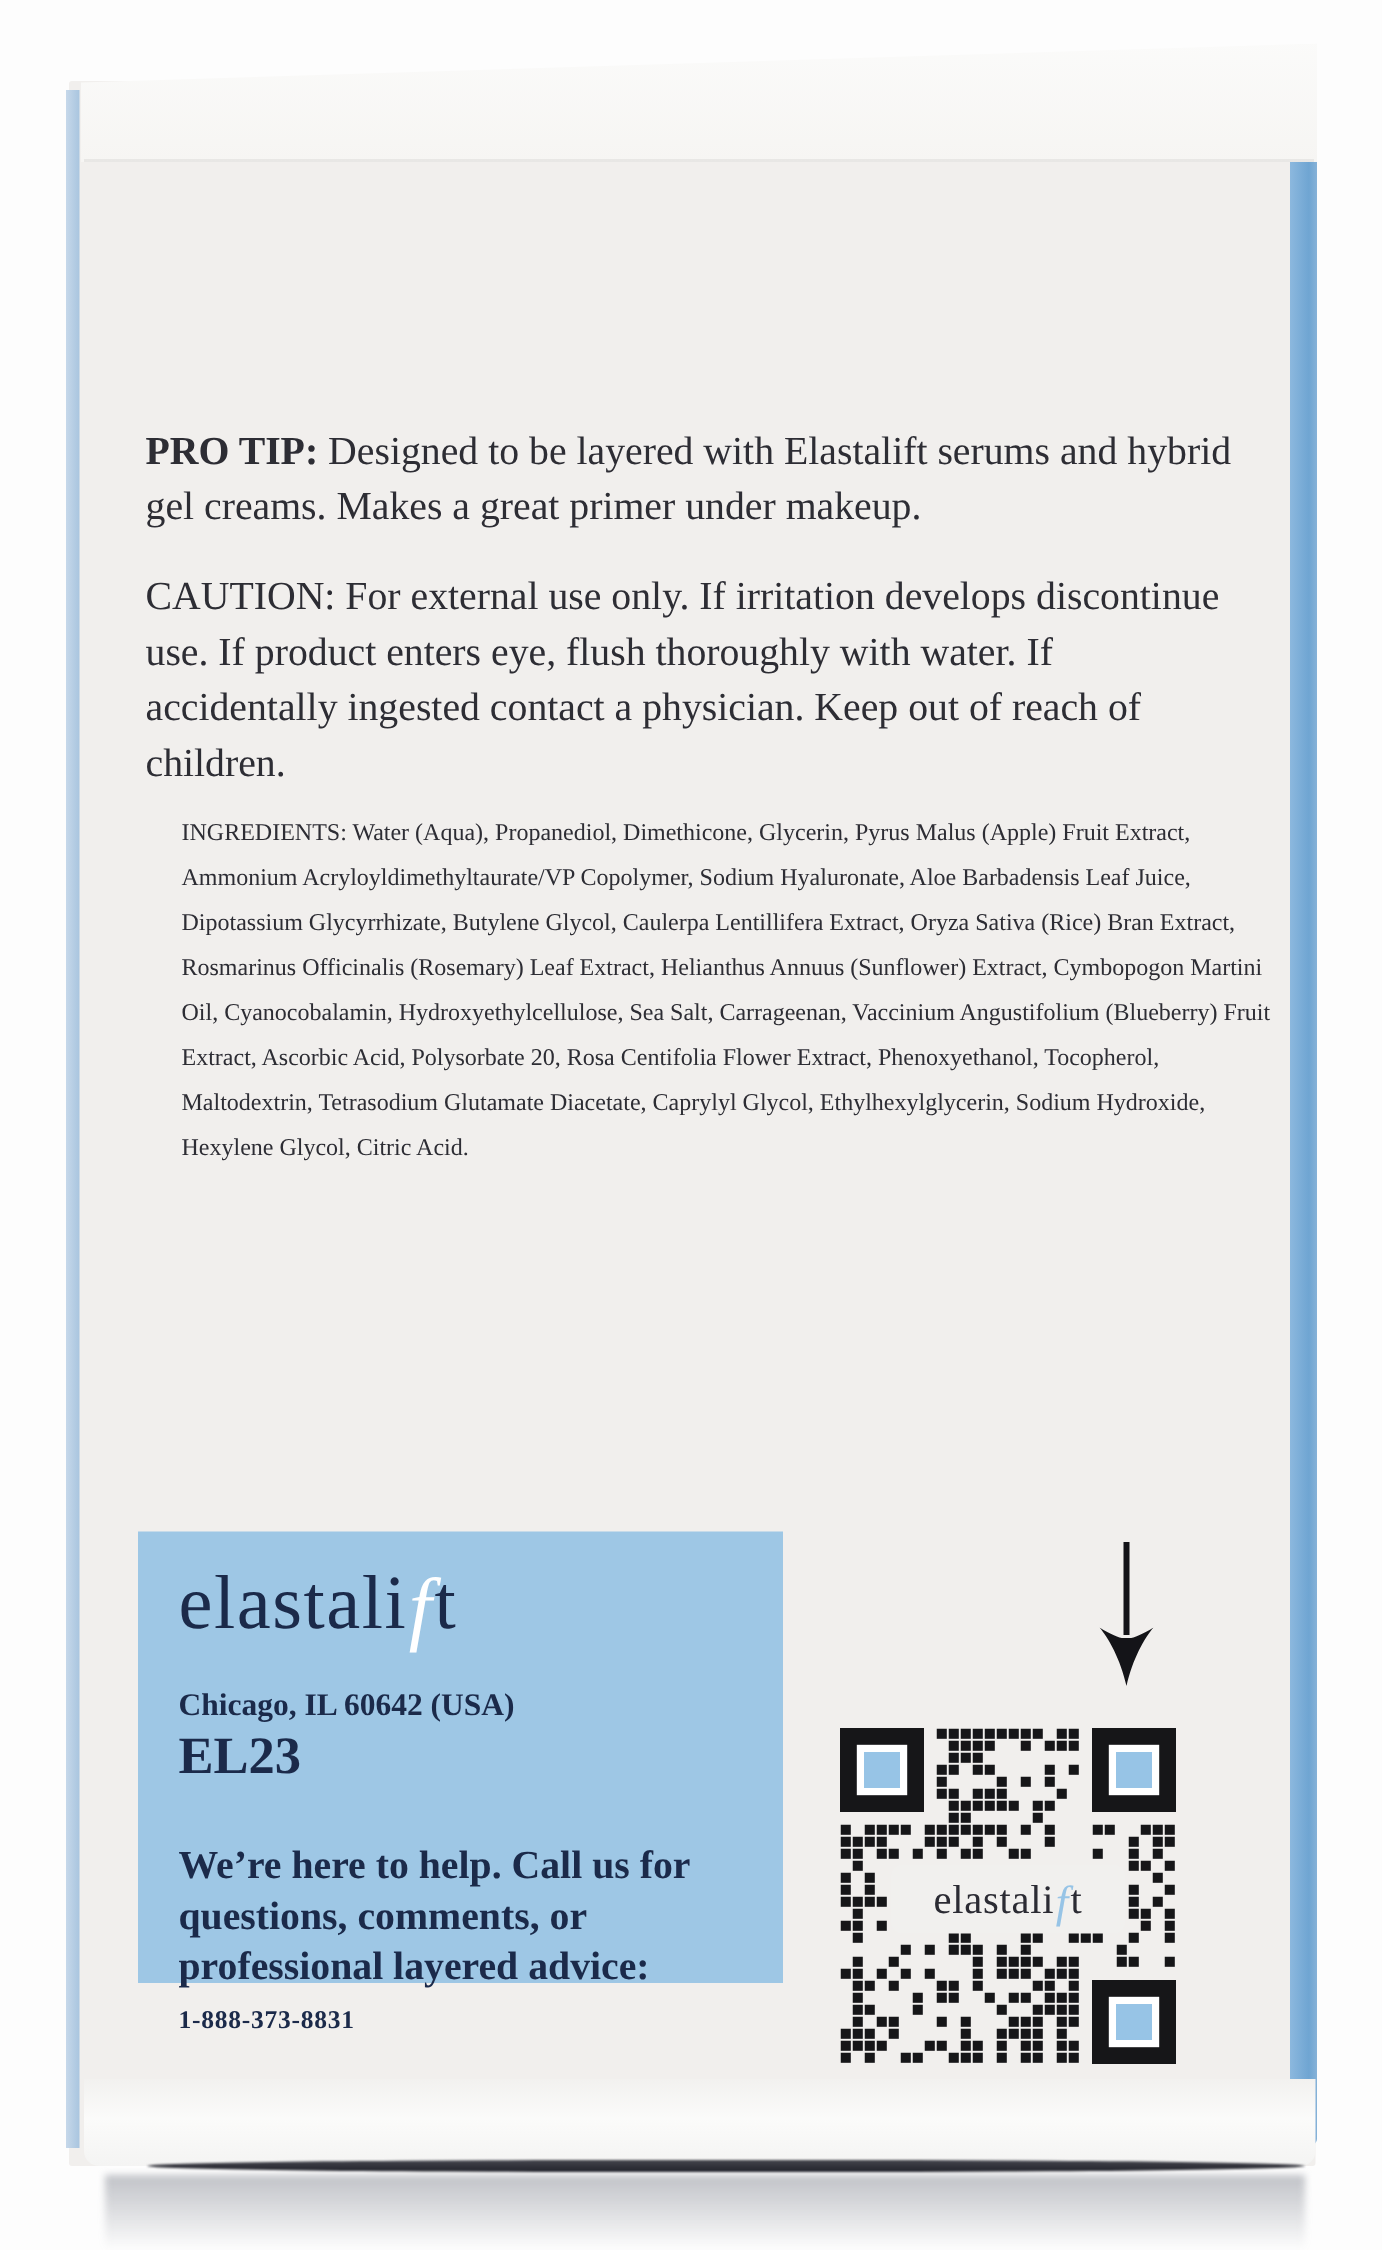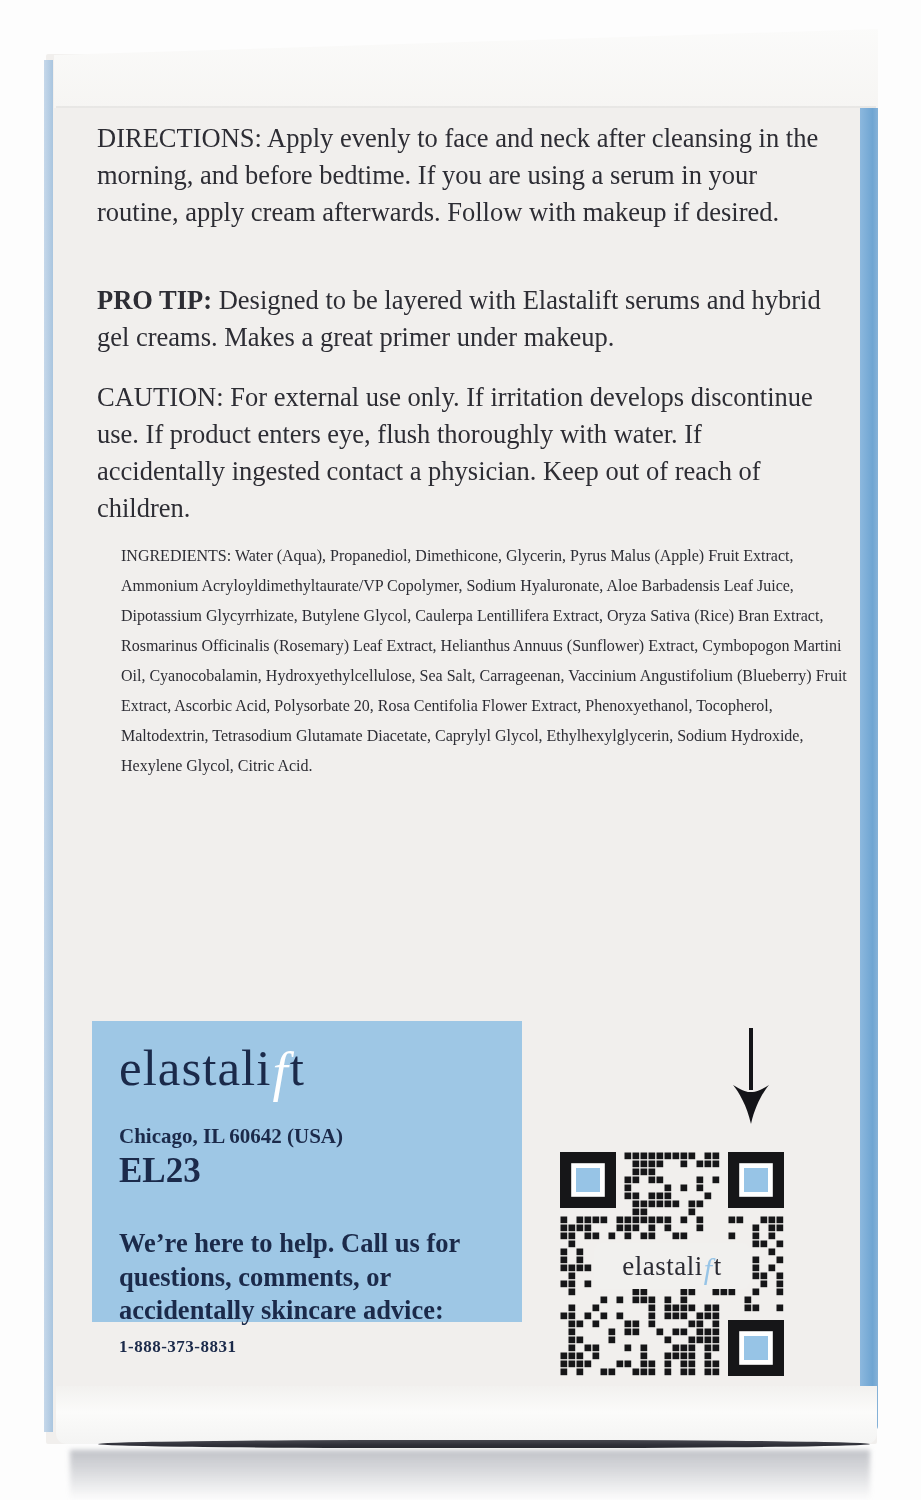--- a/index.html
+++ b/index.html
@@ -104,45 +104,41 @@
 
   <div class="box-panel"></div>
   <div class="left-edge"></div>
   <div class="right-edge"></div>
   <div class="top-flap"></div>
   <div class="top-crease"></div>
   <div class="bottom-fold"></div>
   <div class="bottom-edge"></div>
   <div class="reflection"></div>
 
-  <p class="para directions">
-    <span>DIRECTIONS:</span>
-    <span>Apply evenly to face and neck after cleansing in the morning, and before bedtime.  If you are using a serum in your routine, apply cream afterwards. Follow with makeup if desired.</span>
-  </p>
 
   <p class="para caution">
     <span>CAUTION:</span>
     <span>For external use only. If irritation develops discontinue use. If product enters eye, flush thoroughly with water. If accidentally ingested contact a physician. Keep out of reach of children.</span>
   </p>
 
   <p class="para protip">
     <span class="b">PRO TIP:</span>
     <span>Designed to be layered with Elastalift serums and hybrid gel creams. Makes a great primer under makeup.</span>
   </p>
 
   <p class="para ingredients">
     <span>INGREDIENTS:</span>
     <span>Water (Aqua), Propanediol, Dimethicone, Glycerin, Pyrus Malus (Apple) Fruit Extract, Ammonium Acryloyldimethyltaurate/VP Copolymer, Sodium Hyaluronate, Aloe Barbadensis Leaf Juice, Dipotassium Glycyrrhizate, Butylene Glycol, Caulerpa Lentillifera Extract, Oryza Sativa (Rice) Bran Extract, Rosmarinus Officinalis (Rosemary) Leaf Extract, Helianthus Annuus (Sunflower) Extract, Cymbopogon Martini Oil, Cyanocobalamin, Hydroxyethylcellulose, Sea Salt, Carrageenan, Vaccinium Angustifolium (Blueberry) Fruit Extract, Ascorbic Acid, Polysorbate 20, Rosa Centifolia Flower Extract, Phenoxyethanol, Tocopherol, Maltodextrin, Tetrasodium Glutamate Diacetate, Caprylyl Glycol, Ethylhexylglycerin, Sodium Hydroxide, Hexylene Glycol, Citric Acid.</span>
   </p>
 
   <div class="brand-panel">
     <div class="logo"><span>elastali</span><span class="accent-f">f</span><span>t</span></div>
     <div class="addr1">Chicago, IL 60642 (USA)</div>
     <div class="addr2">EL23</div>
-    <div class="help">We’re here to help. Call us for questions, comments, or accidentally skincare advice:</div>
+    <div class="help">We’re here to help. Call us for questions, comments, or professional layered advice:</div>
     <div class="phone">1-888-373-8831</div>
   </div>
 
 
   <svg class="arrow" width="36" height="100" viewBox="0 0 36 100" aria-hidden="true">
     <path d="M16 2 h4 v62 h-4 Z" fill="#141418"></path>
     <path d="M18 98 C 14 80, 6 66, 0 59 C 8 64, 14 66.5, 17 66 L 19 66 C 22 66.5, 28 64, 36 59 C 30 66, 22 80, 18 98 Z" fill="#141418"></path>
   </svg>
 
   <div class="qr">

